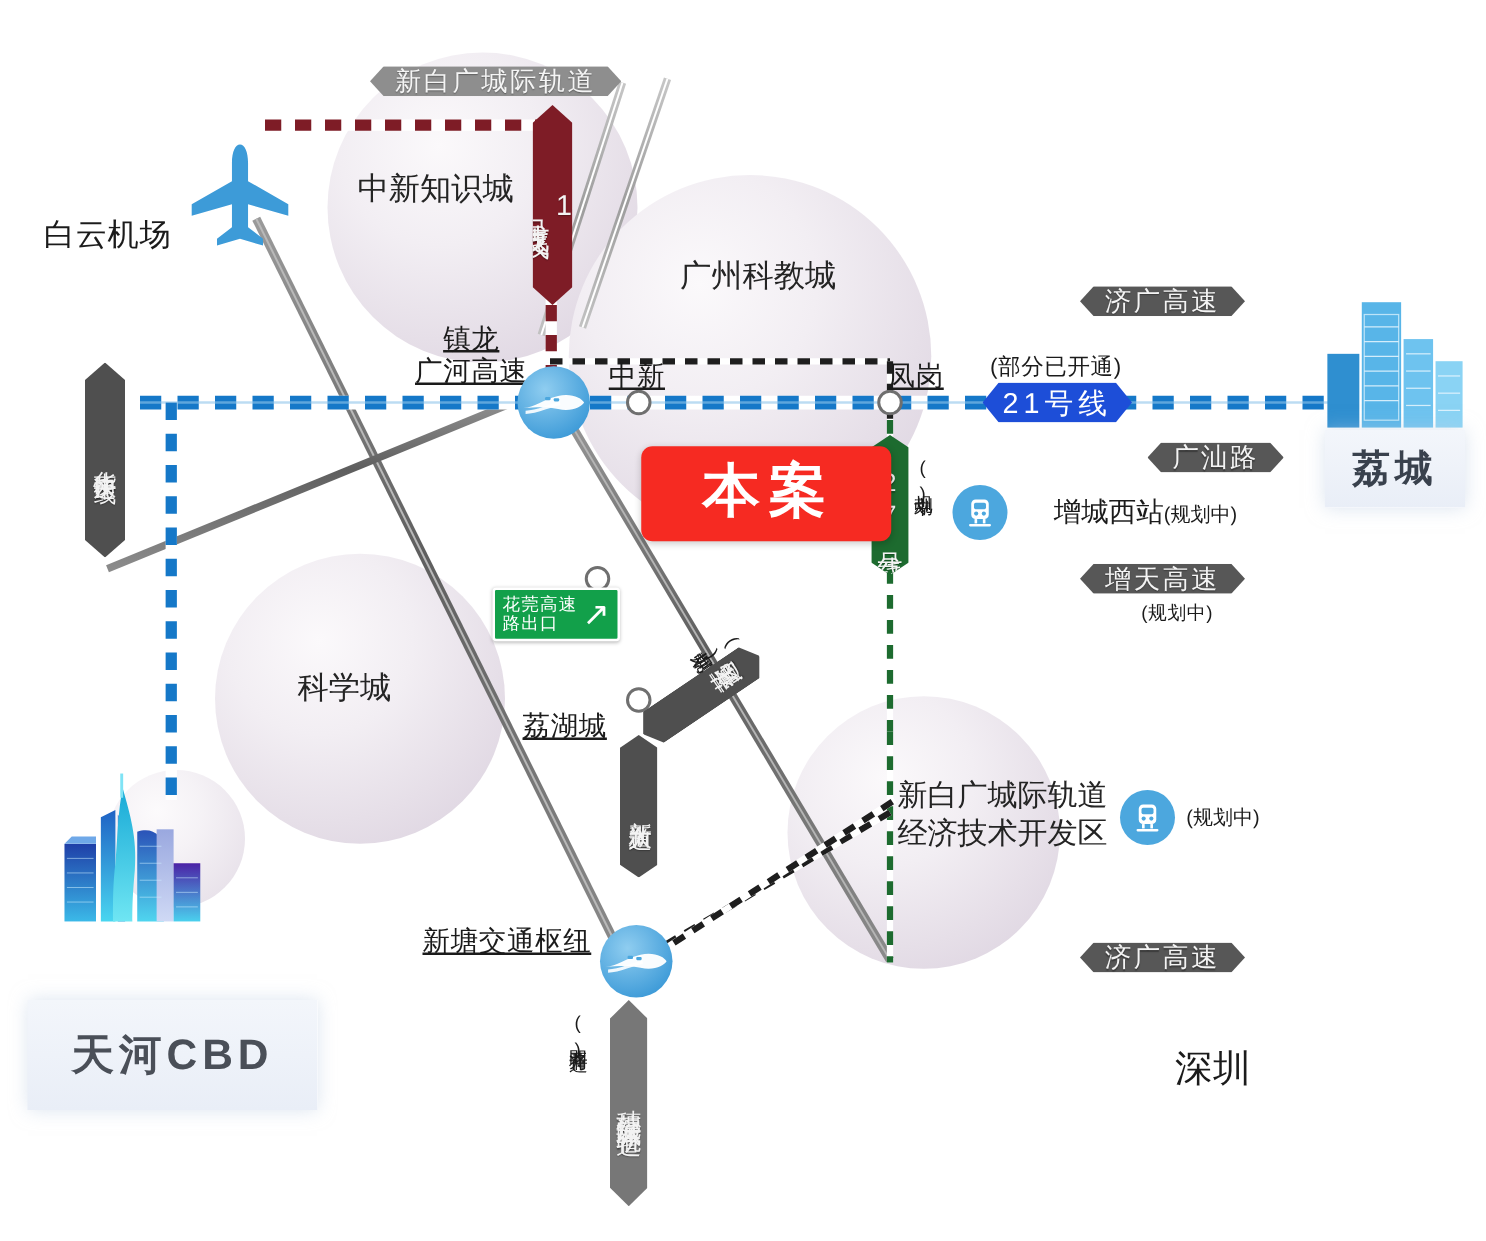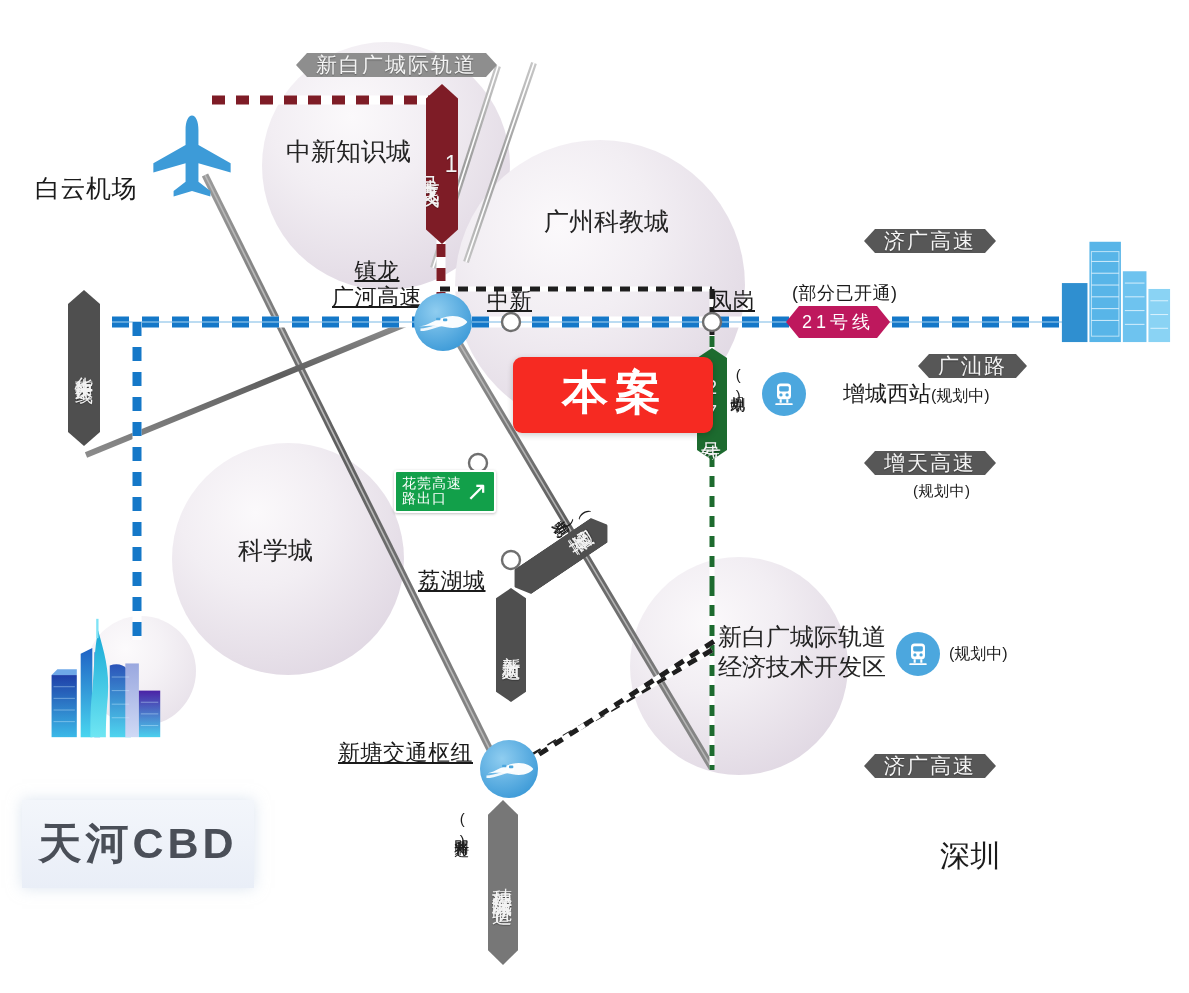--- a/index.html
+++ b/index.html
@@ -77,23 +77,23 @@
   .pill.red{background:#7e1c26;}
   .pill.green{background:#1d6b2f;}
   .pill.grey{background:#5c5c5c;}
 
   
   .metro-tag{
     position:absolute;
     display:flex;
     align-items:center;
     justify-content:center;
-    background:#be185d;
+    background:#1d4ed8;
     color:#ffffff;
-    font-size:18px;
+    font-size:23px;
     letter-spacing:4px;
     height:32px;
     padding:0 16px;
     box-sizing:border-box;
     clip-path:polygon(0% 50%, 13px 0%, calc(100% - 13px) 0%, 100% 50%, calc(100% - 13px) 100%, 13px 100%);
   }
 
   
   .benan{
     position:absolute;
@@ -164,21 +164,21 @@
   
   .plate{
     position:absolute;
     background:linear-gradient(180deg,#f3f6fb 0%,#e9eef7 100%);
     display:flex;align-items:center;justify-content:center;
     color:#4a4f58;
     font-weight:bold;
     letter-spacing:4px;
     box-shadow:0 0 14px rgba(190,205,225,.55);
   }
-  .plate.cbd{font-size:43px;}
+  .plate.cbd{font-size:34px;}
   .plate.licheng{font-size:30px;color:#39414d;}
 </style>
 </head>
 <body>
 
 <div id="map">
 
   <div class="bubble" style="left:262px;top:42px;width:248px;height:248px;"></div>
   <div class="bubble" style="left:455px;top:140px;width:290px;height:290px;"></div>
   <div class="bubble" style="left:172px;top:443px;width:232px;height:232px;"></div>
@@ -354,21 +354,21 @@
   <div class="benan" style="left:513px;top:357px;width:168px;height:72px;">本案</div>
 
   <div class="exit-sign" style="left:394px;top:470px;">
     <div class="txt">
       <span>花莞高速</span>
       <span>路出口</span>
     </div>
     <span class="arrow">↗</span>
   </div>
 
-  <div class="stn" style="left:762px;top:372px;gap:37px;">
+  <div class="stn" style="left:762px;top:388px;gap:37px;">
     <span class="ico">
       <svg viewBox="0 0 32 32" width="28" height="28">
         <rect x="8" y="4" width="16" height="18" rx="4" fill="#ffffff"></rect>
         <rect x="10.5" y="7" width="11" height="6" rx="1.6" fill="#4ca7de"></rect>
         <circle cx="12.5" cy="17" r="1.9" fill="#4ca7de"></circle>
         <circle cx="19.5" cy="17" r="1.9" fill="#4ca7de"></circle>
         <rect x="11" y="22" width="2.4" height="4" fill="#ffffff"></rect>
         <rect x="18.6" y="22" width="2.4" height="4" fill="#ffffff"></rect>
         <rect x="6" y="26.5" width="20" height="2.2" rx="1" fill="#ffffff"></rect>
       </svg>
@@ -412,20 +412,21 @@
         <line x1="70" y1="56" x2="90" y2="56"></line>
           <line x1="70" y1="70" x2="90" y2="70"></line>
         <line x1="70" y1="84" x2="90" y2="84"></line>
           <line x1="70" y1="98" x2="90" y2="98"></line>
         <line x1="96" y1="74" x2="114" y2="74"></line>
           <line x1="96" y1="88" x2="114" y2="88"></line>
         <line x1="96" y1="102" x2="114" y2="102"></line>
       </g>
     </svg>
   </div>
+  <div class="plate licheng" style="left:1060px;top:344px;width:112px;height:62px;">荔城</div>
 
   <div style="position:absolute;left:38px;top:612px;width:194px;height:196px;">
     <svg viewBox="0 0 200 200" width="194" height="196">
       <defs>
         <linearGradient id="cbd1" x1="0" y1="1" x2="0" y2="0">
           <stop offset="0%" stop-color="#3bb9e8"></stop>
             <stop offset="100%" stop-color="#1f3fa8"></stop>
         </linearGradient>
         <linearGradient id="cbd2" x1="0" y1="1" x2="0" y2="0">
           <stop offset="0%" stop-color="#49d6f0"></stop>

